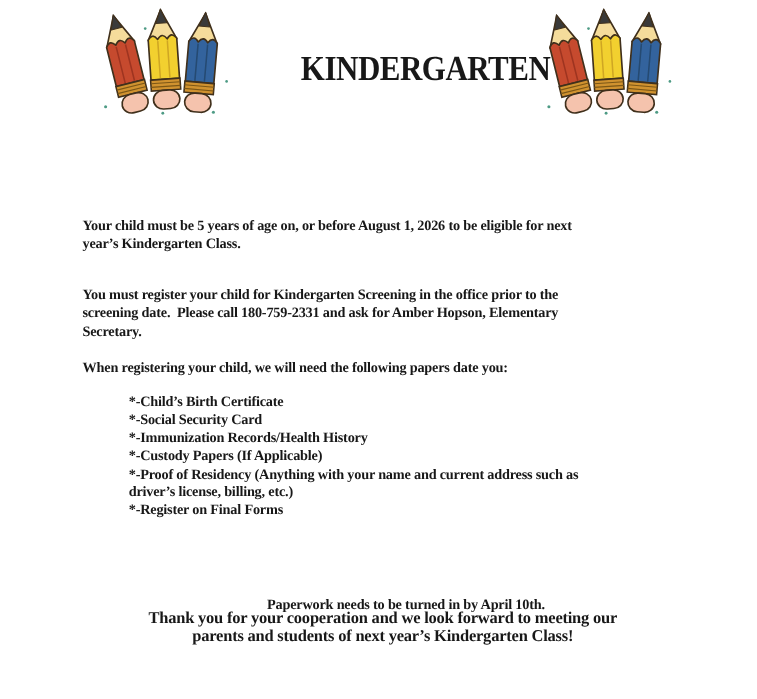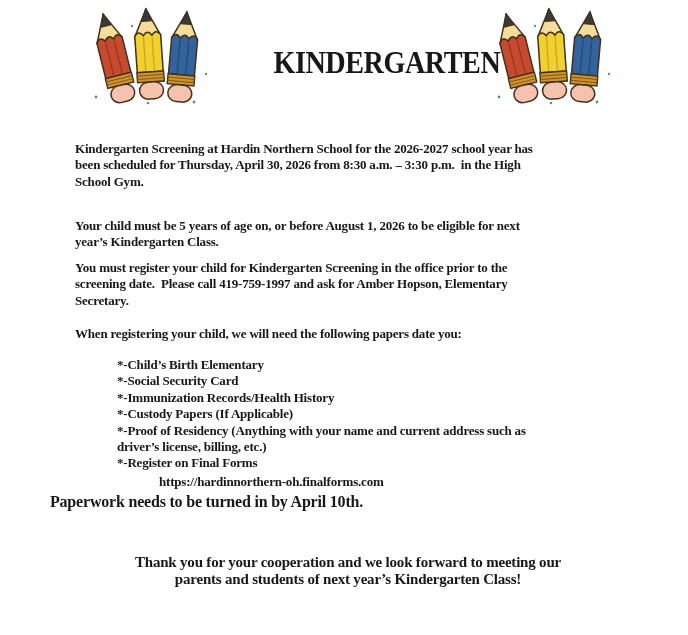--- a/index.html
+++ b/index.html
@@ -45,32 +45,32 @@
 
   
   .line-block {
     position: absolute;
     white-space: pre;
     font-size: 13px;
     line-height: 16.4px;
     letter-spacing: -0.2px;
   }
   #intro-paragraph        { top: 141px; left: 75px; }
-  #eligibility-paragraph  { top: 218px; left: 75px; }
+  #eligibility-paragraph  { top: 197px; left: 75px; }
   #registration-paragraph { top: 260px; left: 75px; }
   #papers-intro           { top: 326px; left: 75px; }
   #required-documents     { top: 357px; left: 117px; }
   #final-forms-url        { top: 474px; left: 159px; }
 
   #deadline-notice {
     position: absolute;
-    top: 491px; left: 50px; width: 638px;
-    text-align: left;
+    top: 539px; left: 50px; width: 638px;
+    text-align: center;
     white-space: pre;
-    font-size: 16px;
+    font-size: 13px;
     line-height: 22px;
     letter-spacing: -0.2px;
   }
   #closing-message {
     position: absolute;
     top: 554px; left: 4px; width: 688px;
     text-align: center;
     white-space: pre;
     font-size: 15px;
     line-height: 16.8px;
@@ -128,41 +128,37 @@
   <svg class="clipart right" viewBox="0 0 124 100">
     <use href="#pencil-set"></use>
   </svg>
 
   <div class="title-block">
     <div class="title-line">
       <span>KINDERGARTEN</span>
     </div>
   </div>
 
-  <div class="line-block" id="intro-paragraph">Kindergarten Screening at Hardin Northern School for the 2026-2027 school year has
-been scheduled for Thursday, April 30, 2026 from 8:30 a.m. – 3:30 p.m.  in the High
-School Gym.</div>
 
   <div class="line-block" id="eligibility-paragraph">Your child must be 5 years of age on, or before August 1, 2026 to be eligible for next
 year’s Kindergarten Class.</div>
 
   <div class="line-block" id="registration-paragraph">You must register your child for Kindergarten Screening in the office prior to the
-screening date.  Please call 419-759-1997 and ask for Amber Hopson, Elementary
+screening date.  Please call 180-759-2331 and ask for Amber Hopson, Elementary
 Secretary.</div>
 
   <div class="line-block" id="papers-intro">When registering your child, we will need the following papers date you:</div>
 
-  <div class="line-block" id="required-documents">*-Child’s Birth Elementary
+  <div class="line-block" id="required-documents">*-Child’s Birth Certificate
 *-Social Security Card
 *-Immunization Records/Health History
 *-Custody Papers (If Applicable)
 *-Proof of Residency (Anything with your name and current address such as
 driver’s license, billing, etc.)
 *-Register on Final Forms</div>
 
-  <div class="line-block" id="final-forms-url">https://hardinnorthern-oh.finalforms.com</div>
 
   <div id="deadline-notice">Paperwork needs to be turned in by April 10th.</div>
 
   <div id="closing-message">Thank you for your cooperation and we look forward to meeting our
 parents and students of next year’s Kindergarten Class!</div>
 
 </div>
 
 </body></html>

